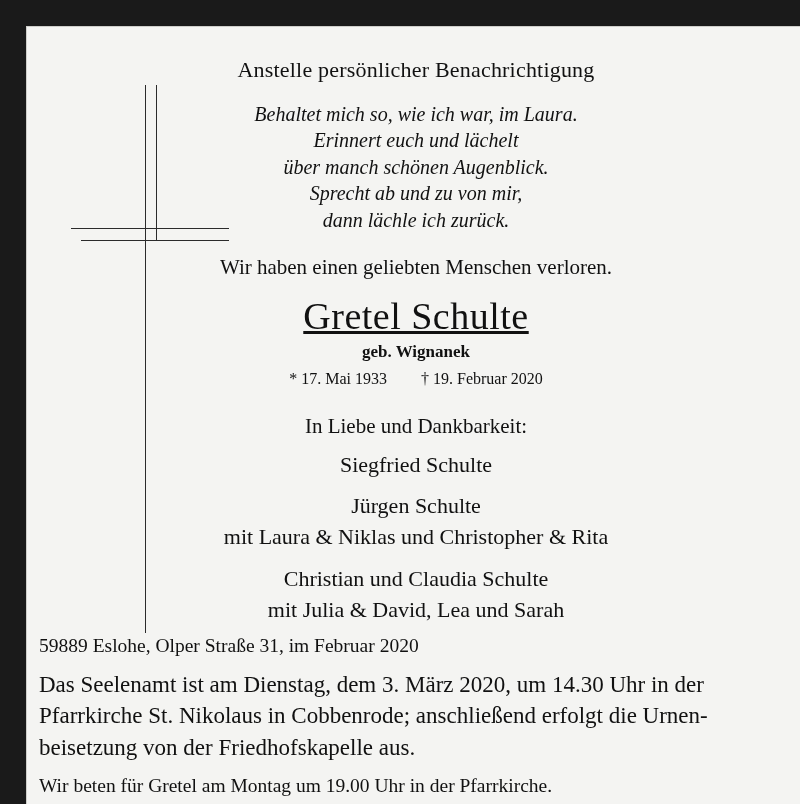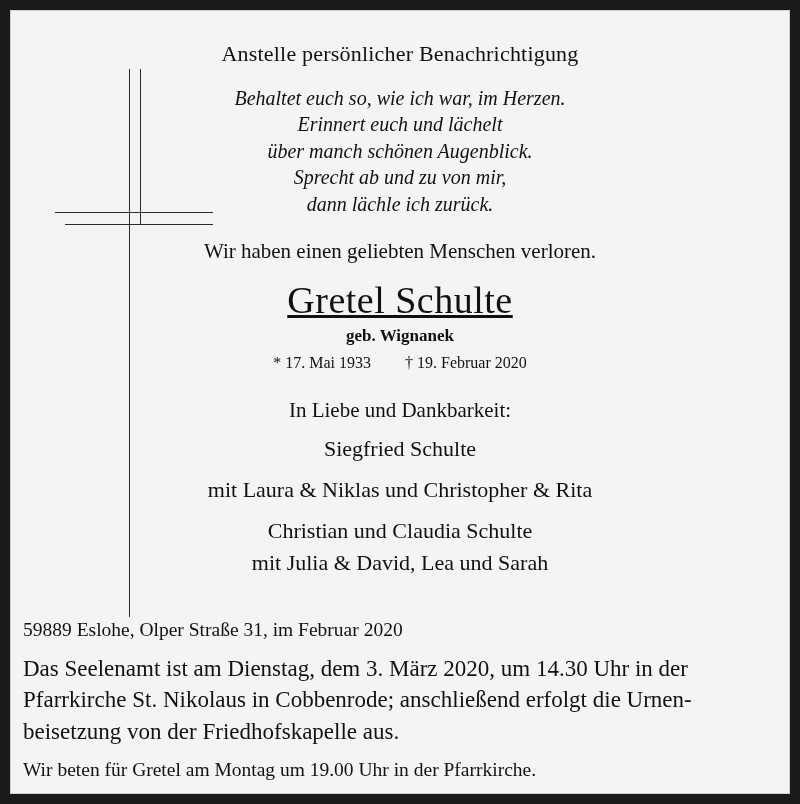--- a/index.html
+++ b/index.html
@@ -13,21 +13,21 @@
     font-family: "Liberation Serif", serif;
     color: #111111;
     overflow: hidden;
   }
   .page {
     position: relative;
     width: 800px;
     height: 804px;
     box-sizing: border-box;
     background: #1a1a1a;
-    padding: 10px;
+    padding: 26px;
   }
   .card {
     position: relative;
     width: 780px;
     height: 784px;
     box-sizing: border-box;
     background: #f4f4f2;
     border: 1px solid #cfcfcb;
     overflow: hidden;
   }
@@ -168,21 +168,21 @@
         <div class="v2"></div>
         <div class="h1"></div>
         <div class="h2"></div>
       </div>
 
       <div class="content">
 
         <div class="headline">Anstelle persönlicher Benachrichtigung</div>
 
         <div class="verse">
-          <div>Behaltet euch so, wie ich war, im Herzen.</div>
+          <div>Behaltet mich so, wie ich war, im Laura.</div>
           <div>Erinnert euch und lächelt</div>
           <div>über manch schönen Augenblick.</div>
           <div>Sprecht ab und zu von mir,</div>
           <div>dann lächle ich zurück.</div>
         </div>
 
         <div class="lead">Wir haben einen geliebten Menschen verloren.</div>
 
         <div class="name">Gretel Schulte</div>
         <div class="maiden">geb. Wignanek</div>
@@ -193,20 +193,21 @@
           <span>† 19. Februar 2020</span>
         </div>
 
         <div class="gratitude">In Liebe und Dankbarkeit:</div>
 
         <div class="family">
           <div class="block">
             <div>Siegfried Schulte</div>
           </div>
           <div class="block">
+            <div>Jürgen Schulte</div>
             <div>mit Laura &amp; Niklas und Christopher &amp; Rita</div>
           </div>
           <div class="block">
             <div>Christian und Claudia Schulte</div>
             <div>mit Julia &amp; David, Lea und Sarah</div>
           </div>
         </div>
 
       </div>
 

